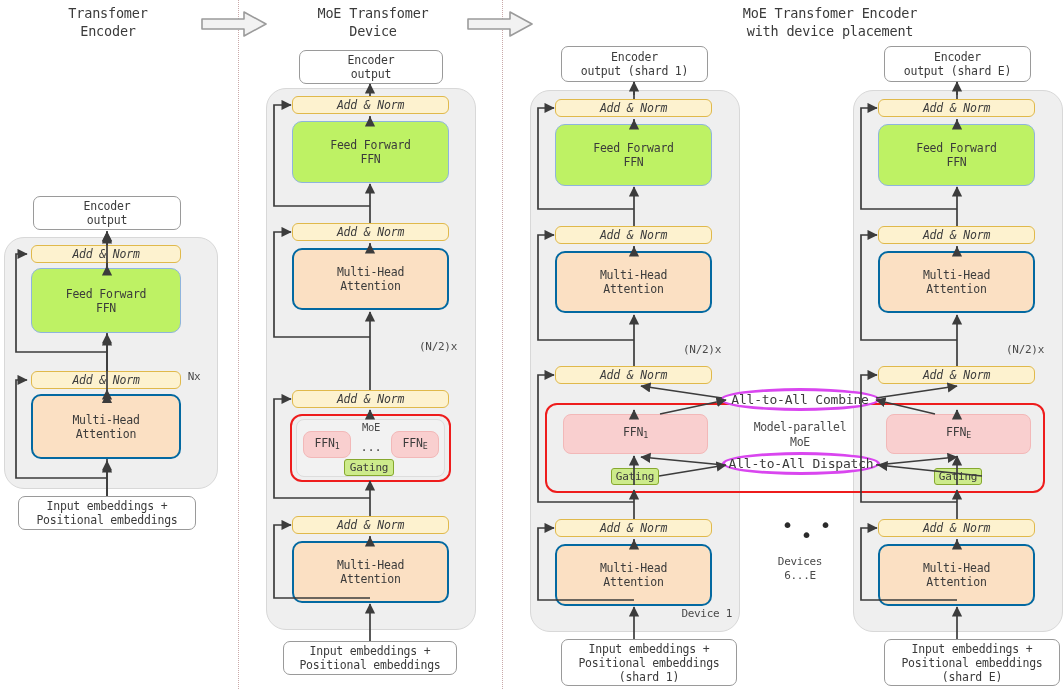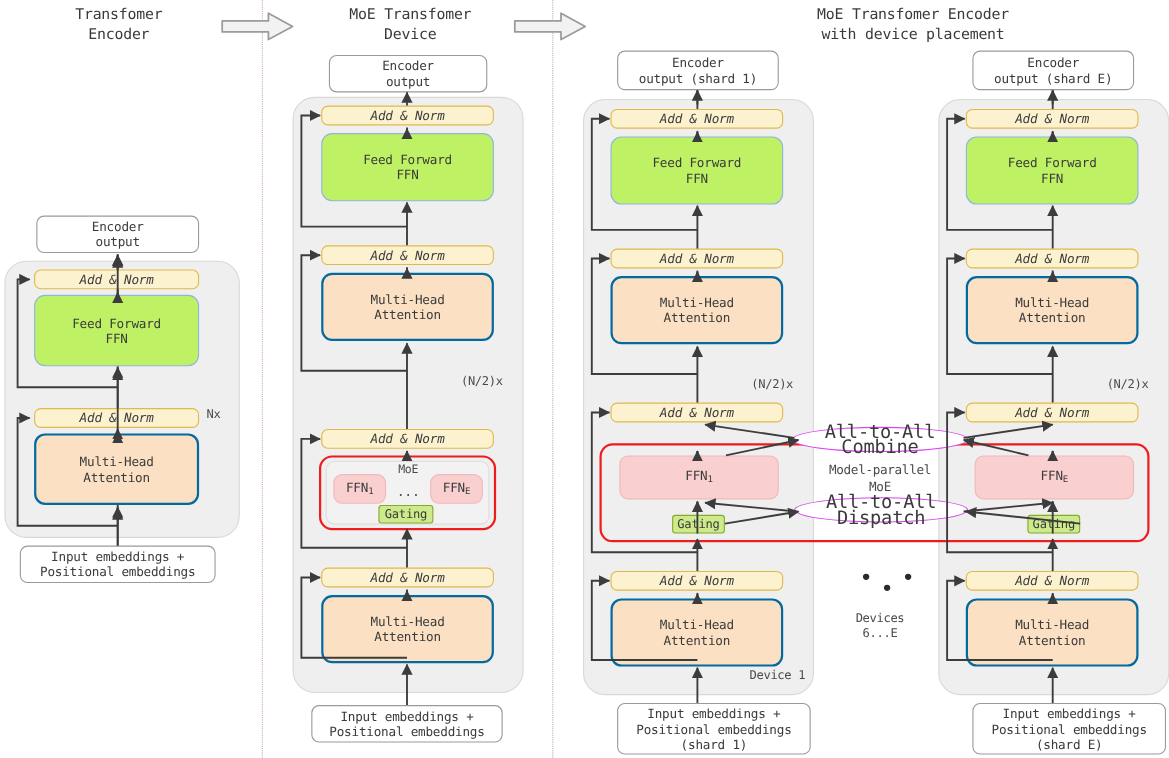--- a/index.html
+++ b/index.html
@@ -37,21 +37,21 @@
     letter-spacing:-0.2px;
   }
   .n-white{background:#ffffff;border:1px solid #9a9a9a;border-radius:7px;color:#3b3b3b;}
   .n-yellow{background:#fdf2cf;border:1px solid #e0b94b;border-radius:6px;color:#3b3b3b;font-style:italic;}
   .n-blue{background:#bef264;border:1px solid #8fb4dd;border-radius:10px;color:#3b3b3b;}
   .n-orange{background:#fbe0c3;border:2px solid #0369a1;border-radius:10px;color:#3b3b3b;}
   .n-pink{background:#f9cfcf;border:1px solid #f2b8b8;border-radius:8px;color:#3b3b3b;}
   .n-green{background:#cdeb8b;border:1px solid #86a82e;border-radius:3px;color:#3b3b3b;font-size:11px;}
   .n-moebox{background:transparent;border:2.2px solid #ee1c1c;border-radius:12px;}
   .n-innermoe{background:#f2f2f2;border:1px solid #dddddd;border-radius:8px;}
-  .n-ellipse{background:#ffffff;border:1px solid #d946ef;border-radius:50%;color:#3b3b3b;font-size:17px;}
+  .n-ellipse{background:#ffffff;border:3px solid #d946ef;border-radius:50%;color:#3b3b3b;font-size:13px;}
 
   .lbl{position:absolute;font-size:11px;color:#4a4a4a;letter-spacing:-0.3px;
        white-space:pre-line;text-align:center;line-height:14px;}
 
   .dots{position:absolute;font-size:20px;letter-spacing:7px;color:#2b2b2b;line-height:10px;}
 
   sub{font-size:0.72em;vertical-align:-0.28em;}
 
   
   .wires{position:absolute;left:0;top:0;width:1063px;height:689px;pointer-events:none;}

